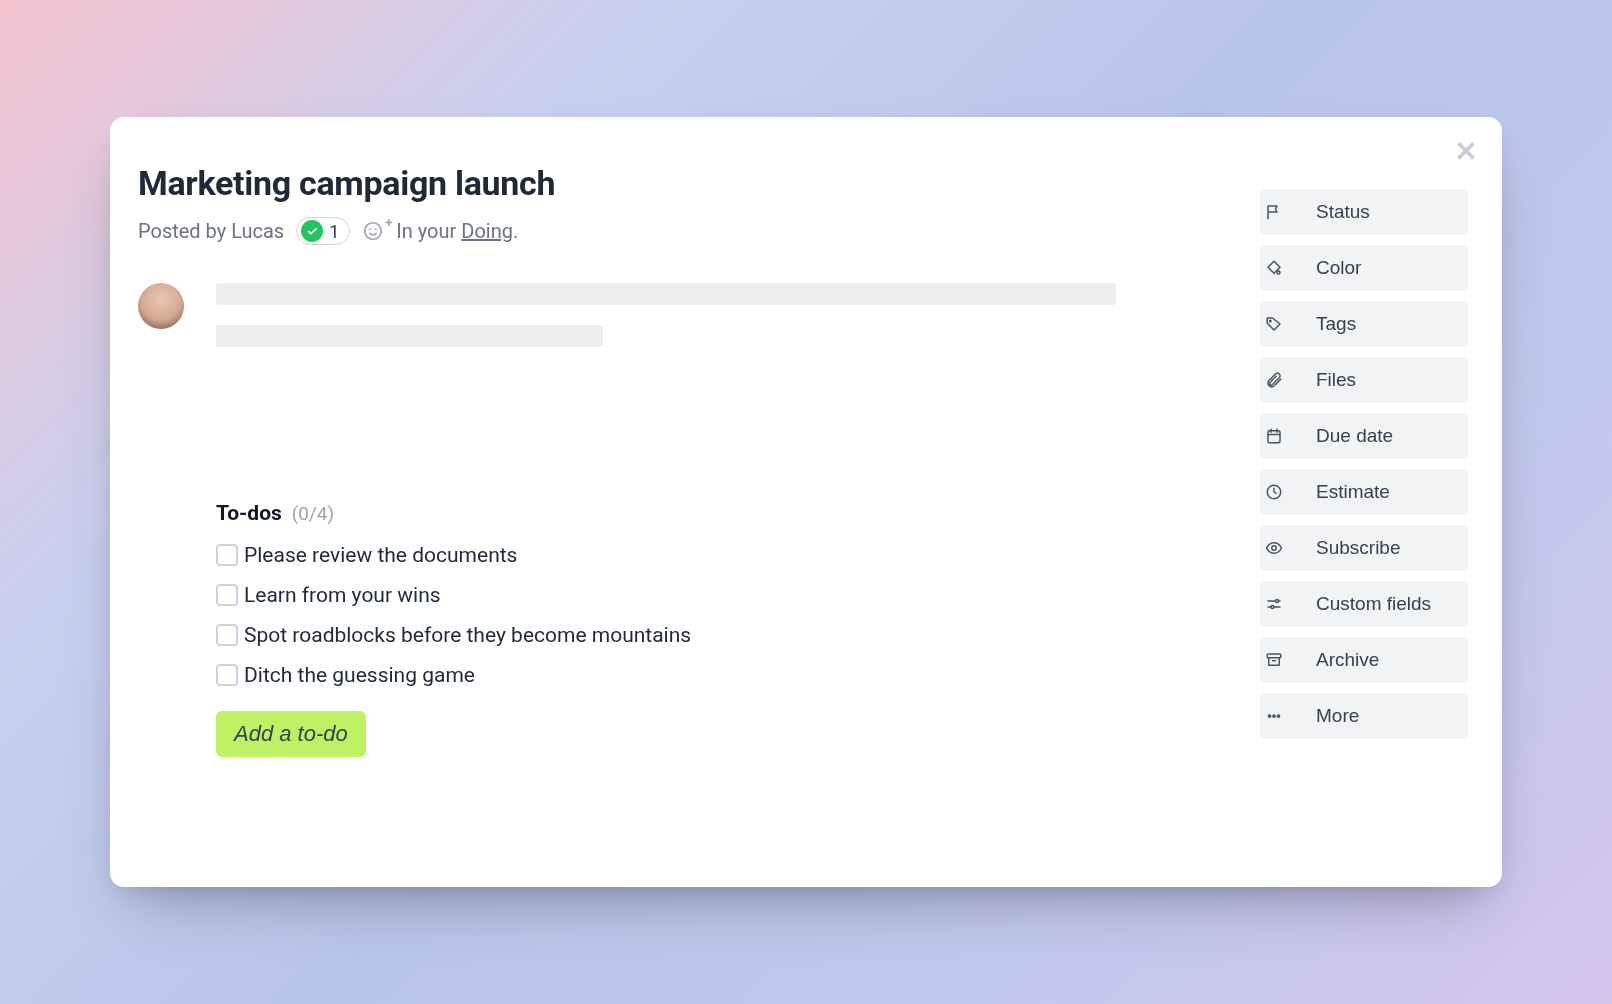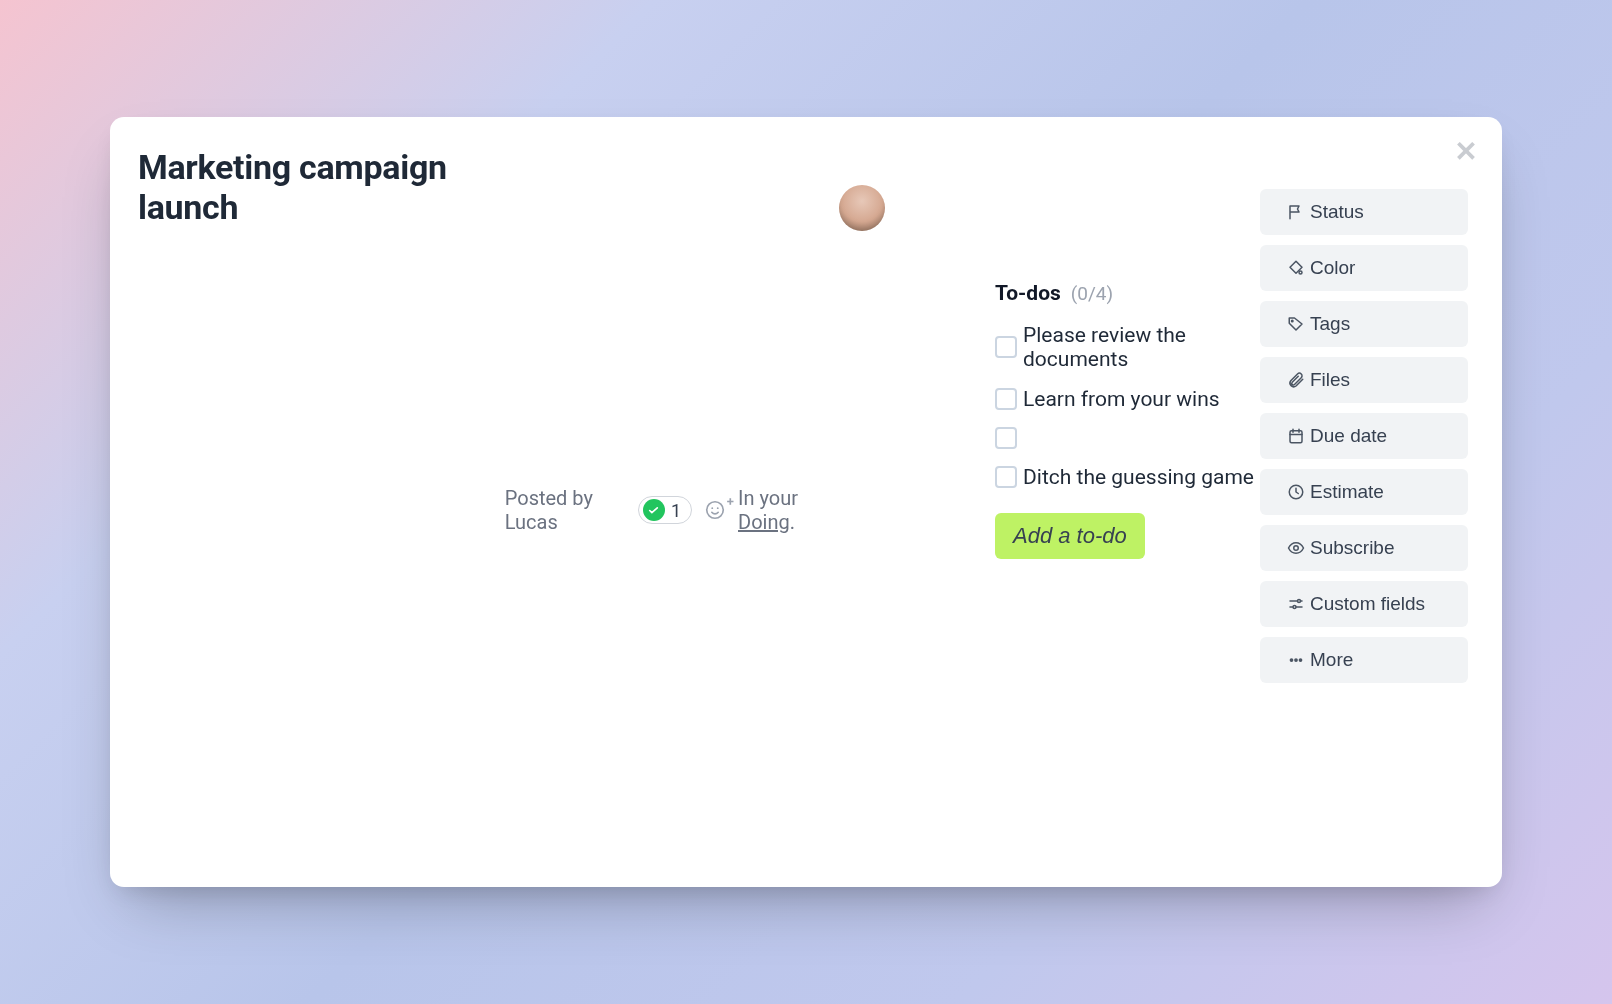--- a/index.html
+++ b/index.html
@@ -18,20 +18,22 @@
   background: #ffffff;
   border-radius: 14px;
   box-shadow: 0 30px 60px -20px rgba(0,0,0,0.28), 0 10px 25px -10px rgba(0,0,0,0.15);
   position: relative;
   padding: 30px 28px 28px 28px;
   display: flex;
 }
 .main {
   flex: 1;
   display: flex;
+  flex-direction: column;
+  margin-top: 16px;
 }
 .title {
   font-size: 34px;
   font-weight: 700;
   color: #1f2937;
   letter-spacing: -0.3px;
 }
 .meta-row {
   display: flex;
   align-items: center;
@@ -147,25 +149,25 @@
   width: 208px;
   display: flex;
   flex-direction: column;
   gap: 10px;
   margin-top: 42px;
   margin-right: 6px;
 }
 .side-btn {
   display: flex;
   align-items: center;
-  gap: 4px;
+  gap: 32px;
   background: #f1f3f5;
   border: none;
   border-radius: 6px;
-  padding: 12px 26px;
+  padding: 12px 4px;
   font-size: 19px;
   color: #374151;
   cursor: pointer;
   text-align: right;
 }
 .side-btn .icon {
   width: 20px; height: 20px;
   display: flex; align-items: center; justify-content: center;
   color: #4b5563;
   flex-shrink: 0;
@@ -231,20 +233,21 @@
       <div class="todo-item">
         <span class="checkbox"></span>
         <span>Please review the documents</span>
       </div>
       <div class="todo-item">
         <span class="checkbox"></span>
         <span>Learn from your wins</span>
       </div>
       <div class="todo-item">
         <span class="checkbox"></span>
+        <span>Spot roadblocks before they become mountains</span>
       </div>
       <div class="todo-item">
         <span class="checkbox"></span>
         <span>Ditch the guessing game</span>
       </div>
 
       <button class="add-todo-btn">Add a to-do</button>
     </div>
 
   </div>
@@ -324,20 +327,29 @@
       <span class="icon">
           <svg viewBox="0 0 24 24">
             <path d="M4 8h10M18 8h2M4 16h4M12 16h8"></path>
             <circle cx="16" cy="8" r="2"></circle>
             <circle cx="10" cy="16" r="2"></circle>
           </svg>
         </span>
       <span>Custom fields</span>
     </button>
 
+    <button class="side-btn">
+      <span class="icon">
+          <svg viewBox="0 0 24 24">
+            <rect x="3" y="4" width="18" height="5" rx="1"></rect>
+            <path d="M5 9v10h14V9M10 13h4"></path>
+          </svg>
+        </span>
+      <span>Archive</span>
+    </button>
 
     <button class="side-btn">
       <span class="icon">
           <svg viewBox="0 0 24 24">
             <circle cx="6" cy="12" r="1.5" fill="currentColor"></circle>
             <circle cx="12" cy="12" r="1.5" fill="currentColor"></circle>
             <circle cx="18" cy="12" r="1.5" fill="currentColor"></circle>
           </svg>
         </span>
       <span>More</span>

